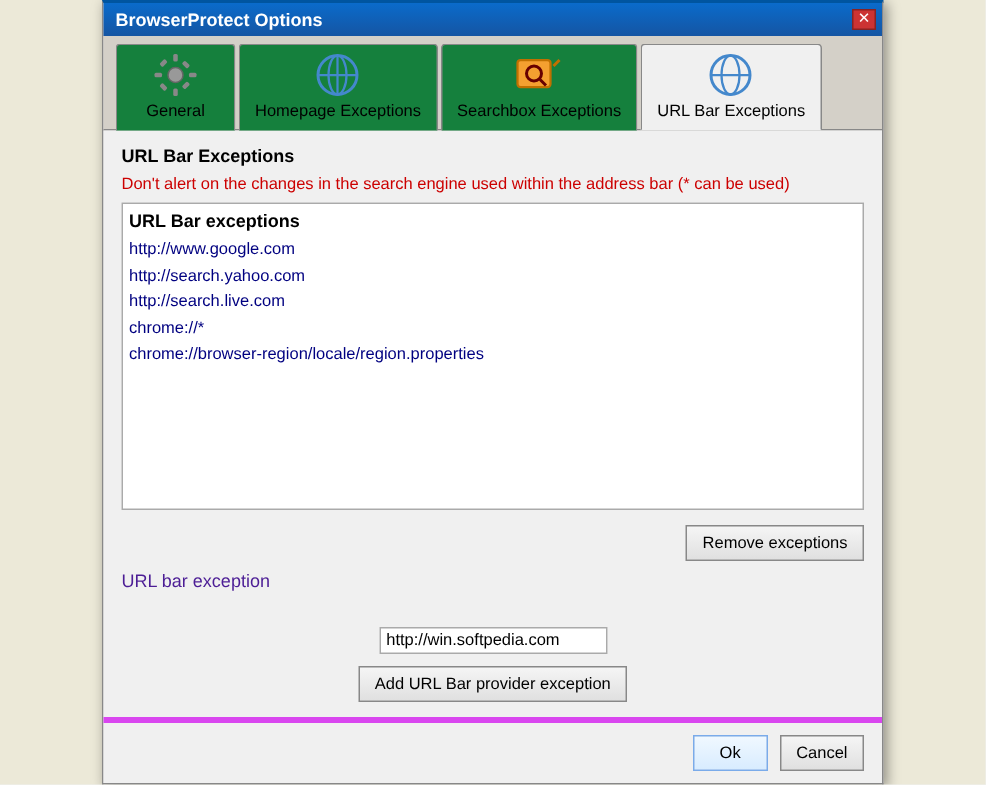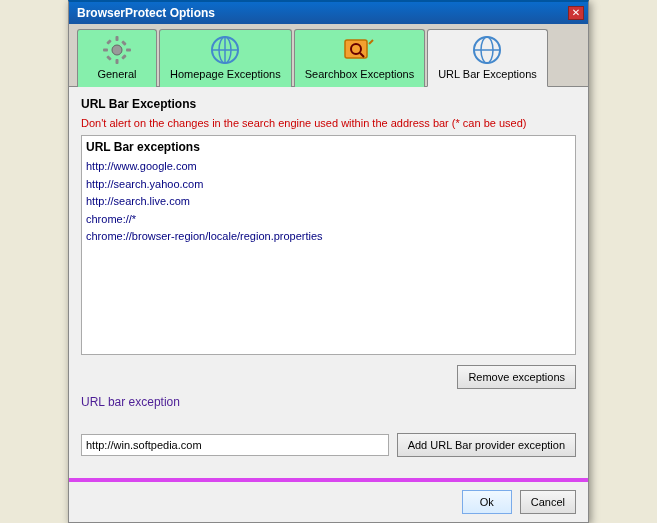--- a/index.html
+++ b/index.html
@@ -69,21 +69,21 @@
       border-bottom: 1px solid #888;
       padding: 4px 8px 0 8px;
       gap: 2px;
       flex-shrink: 0;
     }
     .tab {
       display: flex;
       flex-direction: column;
       align-items: center;
       padding: 4px 10px 6px 10px;
-      background: #86efac;
+      background: #15803d;
       border: 1px solid #888;
       border-bottom: none;
       cursor: pointer;
       min-width: 80px;
       border-radius: 3px 3px 0 0;
       position: relative;
       bottom: -1px;
     }
     .tab.active {
       background: #f0f0f0;
@@ -144,20 +144,21 @@
     .remove-row {
       display: flex;
       justify-content: flex-end;
       margin-top: 4px;
     }
     .exception-row {
       display: flex;
       align-items: center;
       gap: 8px;
       margin-top: 4px;
+      flex-direction: column;
     }
     .exception-label {
       font-size: 12px;
       color: #4c1d95;
       margin-bottom: 16px;
     }
     .exception-input {
       flex: 1;
       height: 22px;
       border: 1px solid #aaa;

